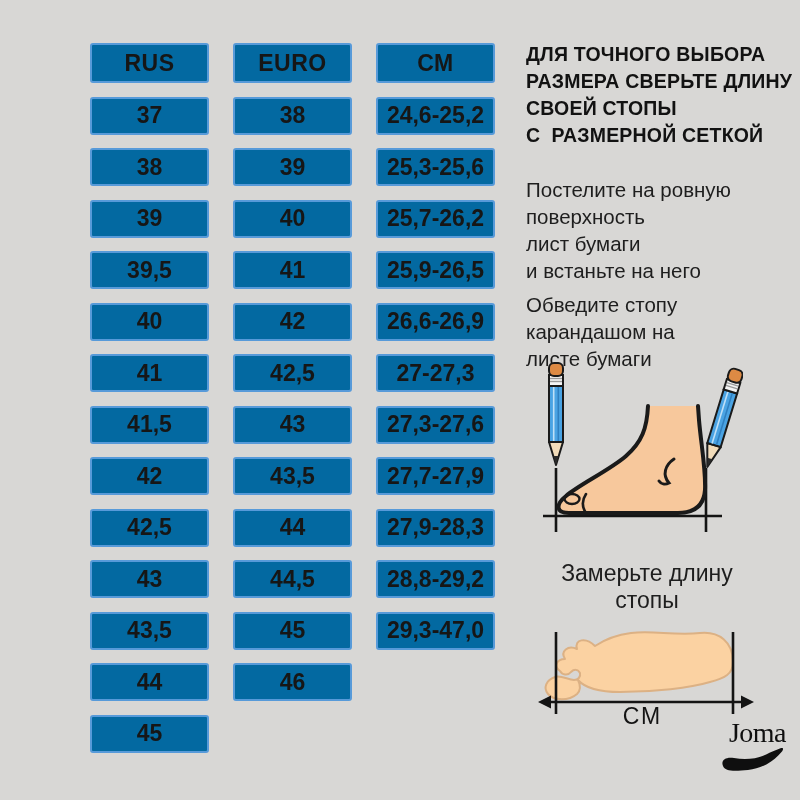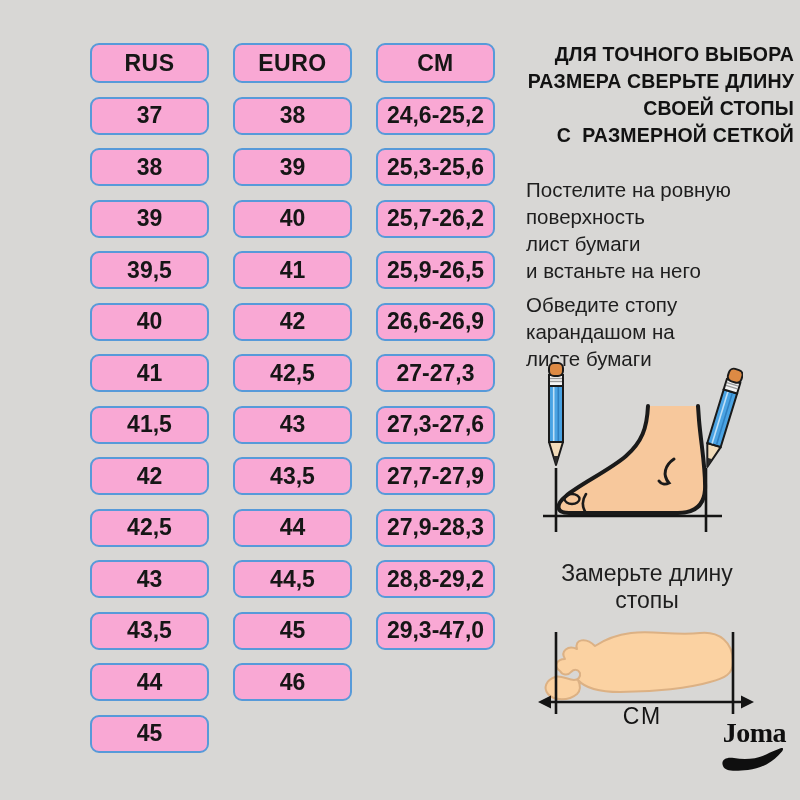--- a/index.html
+++ b/index.html
@@ -4,51 +4,51 @@
 <style>
   html,body{margin:0;padding:0;}
   .canvas{
     position:relative;width:800px;height:800px;background:#d8d7d5;
     font-family:"Liberation Sans",sans-serif;overflow:hidden;color:#161616;
   }
   
   .size-table{position:absolute;left:90px;top:43px;display:flex;gap:24px;}
   .size-col{display:flex;flex-direction:column;gap:13.5px;width:119px;}
   .box{
-    box-sizing:border-box;background:#f9a8d4;border:2px solid #579ad9;
-    border-radius:9px;display:flex;align-items:center;justify-content:center;
+    box-sizing:border-box;background:#0369a1;border:2px solid #579ad9;
+    border-radius:3px;display:flex;align-items:center;justify-content:center;
   }
   .header{height:40px;font-weight:700;font-size:23px;letter-spacing:.5px;}
   .cell{height:38px;font-size:23px;font-weight:bold;}
   
   .panel-heading{
     position:absolute;left:526px;top:41px;width:268px;margin:0;
     font-size:19.5px;font-weight:700;line-height:27px;color:#121212;
-    white-space:pre-wrap;letter-spacing:.2px;text-align:right;
+    white-space:pre-wrap;letter-spacing:.2px;
   }
   .step{
     position:absolute;left:526px;width:268px;margin:0;
     font-size:20.5px;line-height:27px;color:#1e1e1e;white-space:pre-line;
   }
   #step1{top:176px;}
   #step2{top:291px;}
   .caption{
     position:absolute;left:527px;top:560px;width:240px;margin:0;
     font-size:23px;line-height:27px;color:#1e1e1e;text-align:center;white-space:pre-line;
   }
   .foot-svg{position:absolute;left:528px;top:356px;width:215px;height:182px;}
   .print-svg{position:absolute;left:525px;top:622px;width:235px;height:100px;}
   .cm-label{
     position:absolute;left:525px;top:703px;width:235px;text-align:center;
     font-size:23px;letter-spacing:2px;color:#141414;
   }
   
   .brand{position:absolute;left:698px;top:719px;width:88px;text-align:right;}
   .logo-text{
-    font-family:"Liberation Serif",serif;font-weight:700;font-size:28px;
+    font-family:"Liberation Serif",serif;font-weight:400;font-size:28px;
     line-height:28px;color:#0f0f0f;letter-spacing:-.5px;
   }
   .logo-swoosh{width:66px;height:24px;margin-top:1px;}
 </style>
 </head>
 <body>
 
 <div class="canvas">
 
   <div class="size-table">

